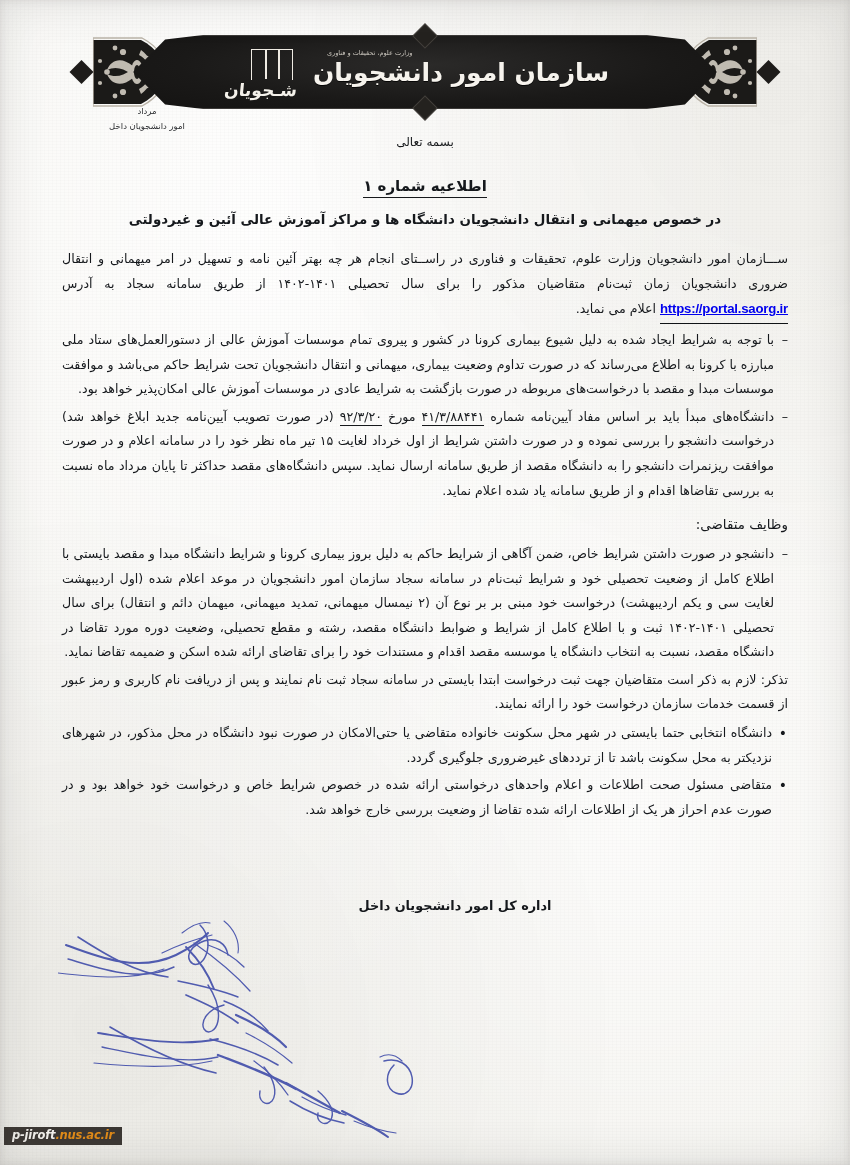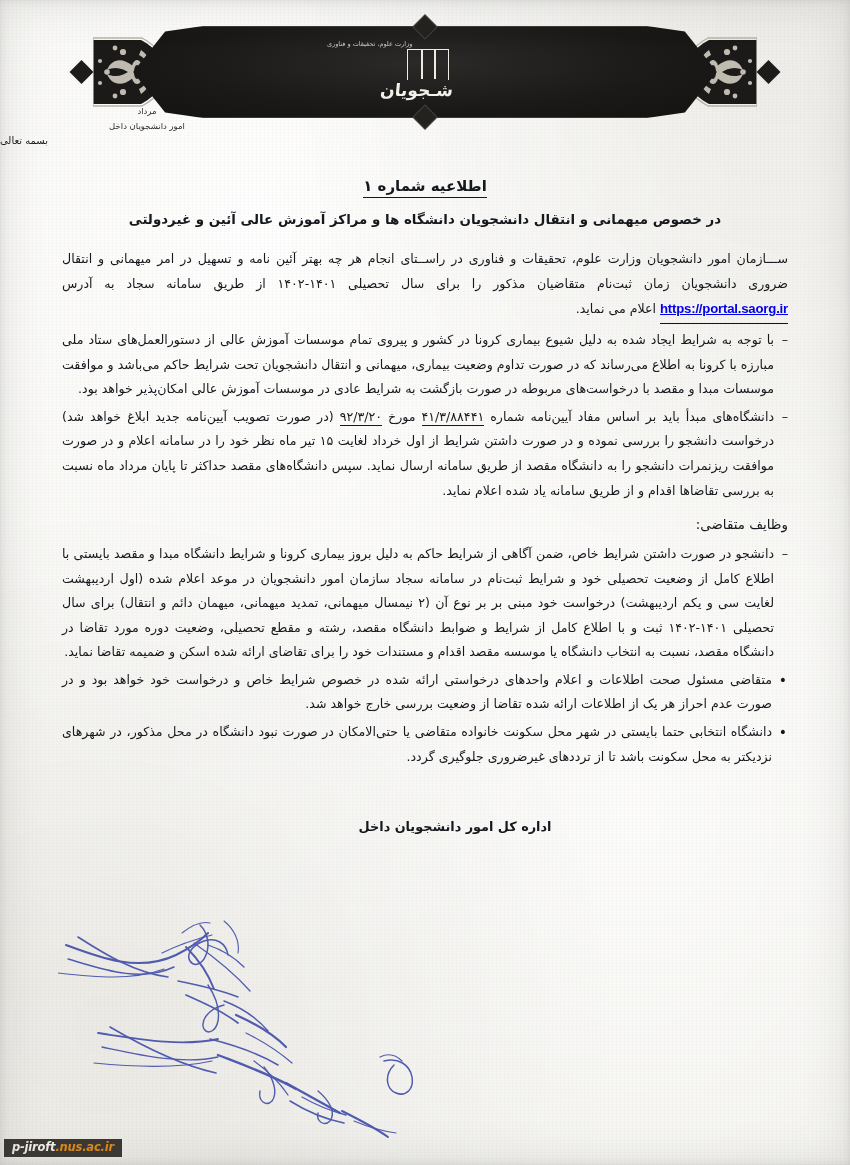--- a/index.html
+++ b/index.html
@@ -50,21 +50,21 @@
     left: 0;
     right: 0;
     height: 78px;
     display: flex;
     align-items: center;
     justify-content: center;
   }
   .banner {
     position: relative;
     width: 700px;
-    height: 92px;
+    height: 74px;
     display: flex;
     align-items: center;
     justify-content: center;
   }
   .banner-body {
     position: absolute;
     inset: 0 58px;
     background:
       radial-gradient(ellipse at 50% 40%, #2b2a29 0%, #1a1918 60%, #141312 100%);
     clip-path: polygon(
@@ -173,22 +173,22 @@
     font-size: 8.5px;
     line-height: 1.75;
     color: #2c2e31;
   }
 
   
   .bismillah {
     position: absolute;
     top: 135px;
     left: 0; right: 0;
-    text-align: left;
-    font-size: 10px;
+    text-align: center;
+    font-size: 12px;
     color: #16181b;
   }
   .doc {
     position: absolute;
     top: 172px;
     right: 62px;
     left: 62px;
     font-size: 12.6px;
     line-height: 1.95;
     text-align: justify;
@@ -252,42 +252,42 @@
     letter-spacing: -0.2px;
   }
   .u { border-bottom: 1.2px solid #16181b; padding-bottom: 1px; text-align: right; }
   .section-head {
     font-weight: 400;
     font-size: 13.4px;
     margin: 9px 0 4px 0;
     text-align: right;
   }
   .signoff {
-    margin-top: 46px;
+    margin-top: 72px;
     text-align: center;
     font-size: 12.8px;
     font-weight: 700;
     padding-left: 60px;
   }
 
   
   .signature {
     position: absolute;
     left: 58px;
     top: 915px;
     width: 400px;
     height: 235px;
     pointer-events: none;
   }
 
   
   .watermark {
     position: absolute;
     left: 4px;
-    bottom: 8px;
+    bottom: 20px;
     background: #3b3733;
     padding: 3px 8px 4px 8px;
     font-size: 11.5px;
     font-style: italic;
     font-weight: 700;
     letter-spacing: -0.2px;
     direction: ltr;
     font-family: "DejaVu Sans", "Liberation Sans", sans-serif;
     line-height: 1;
   }
@@ -355,20 +355,21 @@
       <div class="tip right"></div>
       <div class="tip left"></div>
 
       <div class="banner-body"></div>
       <div class="banner-notch top"></div>
       <div class="banner-notch bottom"></div>
 
       <div class="ministry-line">وزارت علوم، تحقیقات و فناوری</div>
 
       <div class="logo-cal">
+        <div class="org-title">سازمان امور دانشجویان</div>
         <div class="emblem">
           <div class="frame"></div>
           <div class="bar1"></div>
           <div class="bar2"></div>
           <div class="script">شـﺠﻮﯾﺎن</div>
         </div>
       </div>
     </div>
   </div>
 
@@ -397,24 +398,28 @@
         <p class="dashline"><span>با توجه به شرایط ایجاد شده به دلیل شیوع بیماری کرونا در کشور و پیروی تمام موسسات آموزش عالی از دستورالعمل‌های ستاد ملی مبارزه با کرونا به اطلاع می‌رساند که در صورت تداوم وضعیت بیماری، میهمانی و انتقال دانشجویان تحت شرایط حاکم می‌باشد و موافقت موسسات مبدا و مقصد با درخواست‌های مربوطه در صورت بازگشت به شرایط عادی در موسسات آموزش عالی امکان‌پذیر خواهد بود.</span></p>
         <p class="dashline"><span>دانشگاه‌های مبدأ باید بر اساس مفاد آیین‌نامه  شماره </span><span class="u">۴۱/۳/۸۸۴۴۱</span><span> مورخ </span><span class="u">۹۲/۳/۲۰</span><span> (در صورت تصویب آیین‌نامه جدید ابلاغ خواهد شد) درخواست دانشجو را بررسی نموده و در صورت داشتن شرایط از </span><span class="b">اول خرداد لغایت ۱۵ تیر ماه</span><span> نظر خود را در سامانه اعلام و در صورت موافقت ریزنمرات دانشجو را به دانشگاه مقصد از طریق سامانه ارسال نماید. سپس دانشگاه‌های مقصد حداکثر تا </span><span class="b">پایان مرداد ماه</span><span> نسبت به بررسی تقاضاها اقدام و از طریق سامانه یاد شده اعلام نماید.</span></p>
       </div>
 
     <div class="section-head">وظایف متقاضی:</div>
 
     <div id="duties-list">
         <p class="dashline"><span>دانشجو در صورت داشتن شرایط خاص، ضمن آگاهی از شرایط حاکم به دلیل بروز بیماری کرونا و شرایط دانشگاه مبدا و مقصد بایستی با اطلاع کامل از وضعیت تحصیلی خود و شرایط ثبت‌نام در سامانه سجاد سازمان امور دانشجویان در موعد اعلام شده </span><span class="b">(اول اردیبهشت لغایت سی و یکم اردیبهشت)</span><span> درخواست خود مبنی بر بر نوع آن (۲ نیمسال میهمانی، تمدید میهمانی، میهمان دائم و انتقال) برای سال تحصیلی ۱۴۰۱-۱۴۰۲ ثبت و با اطلاع کامل از شرایط و ضوابط دانشگاه مقصد، رشته و مقطع تحصیلی، وضعیت دوره مورد تقاضا در دانشگاه مقصد، نسبت به انتخاب دانشگاه یا موسسه مقصد اقدام و مستندات خود را برای تقاضای ارائه شده اسکن و ضمیمه تقاضا نماید.</span></p>
       </div>
 
+    <p class="para">
+      <span class="b">تذکر:</span>
+      <span>لازم به ذکر است متقاضیان جهت ثبت درخواست ابتدا بایستی در سامانه سجاد ثبت نام نمایند و پس از دریافت نام کاربری و رمز عبور از قسمت خدمات سازمان درخواست خود را ارائه نمایند.</span>
+    </p>
 
     <div id="dot-list">
+        <p class="bulletline">دانشگاه انتخابی حتما بایستی در شهر محل سکونت خانواده متقاضی یا حتی‌الامکان در صورت نبود دانشگاه در محل مذکور، در شهرهای نزدیکتر به محل سکونت باشد تا از ترددهای غیرضروری جلوگیری گردد.</p>
         <p class="bulletline">متقاضی مسئول صحت اطلاعات و اعلام واحدهای درخواستی ارائه شده در خصوص شرایط خاص و درخواست خود خواهد بود و در صورت عدم احراز هر یک از اطلاعات ارائه شده تقاضا از وضعیت بررسی خارج خواهد شد.</p>
-        <p class="bulletline">دانشگاه انتخابی حتما بایستی در شهر محل سکونت خانواده متقاضی یا حتی‌الامکان در صورت نبود دانشگاه در محل مذکور، در شهرهای نزدیکتر به محل سکونت باشد تا از ترددهای غیرضروری جلوگیری گردد.</p>
       </div>
 
     <div class="signoff">اداره کل امور دانشجویان داخل</div>
   </div>
 
   <div class="signature">
     <svg viewBox="0 0 400 235" width="400" height="235" aria-hidden="true">
       <g fill="none" stroke="#3b48a8" stroke-linecap="round" stroke-linejoin="round" opacity=".88">
         <path d="M142 10 C150 18 152 30 148 40 C144 50 136 52 132 46 C128 40 134 30 146 26 C158 22 168 28 170 40" stroke-width="1.5"></path>
         <path d="M150 30 C162 34 176 42 186 52" stroke-width="1.3"></path>

